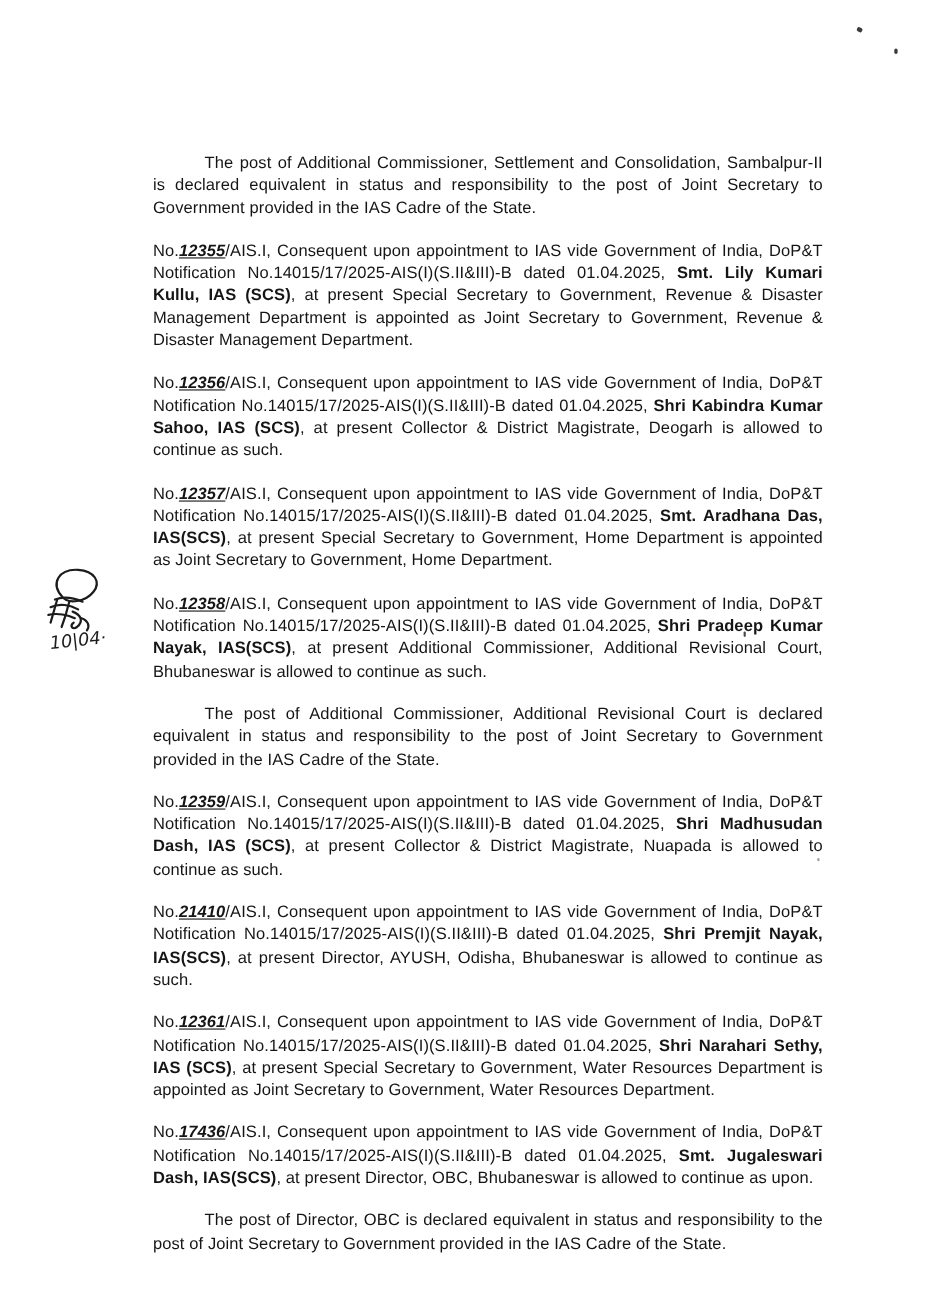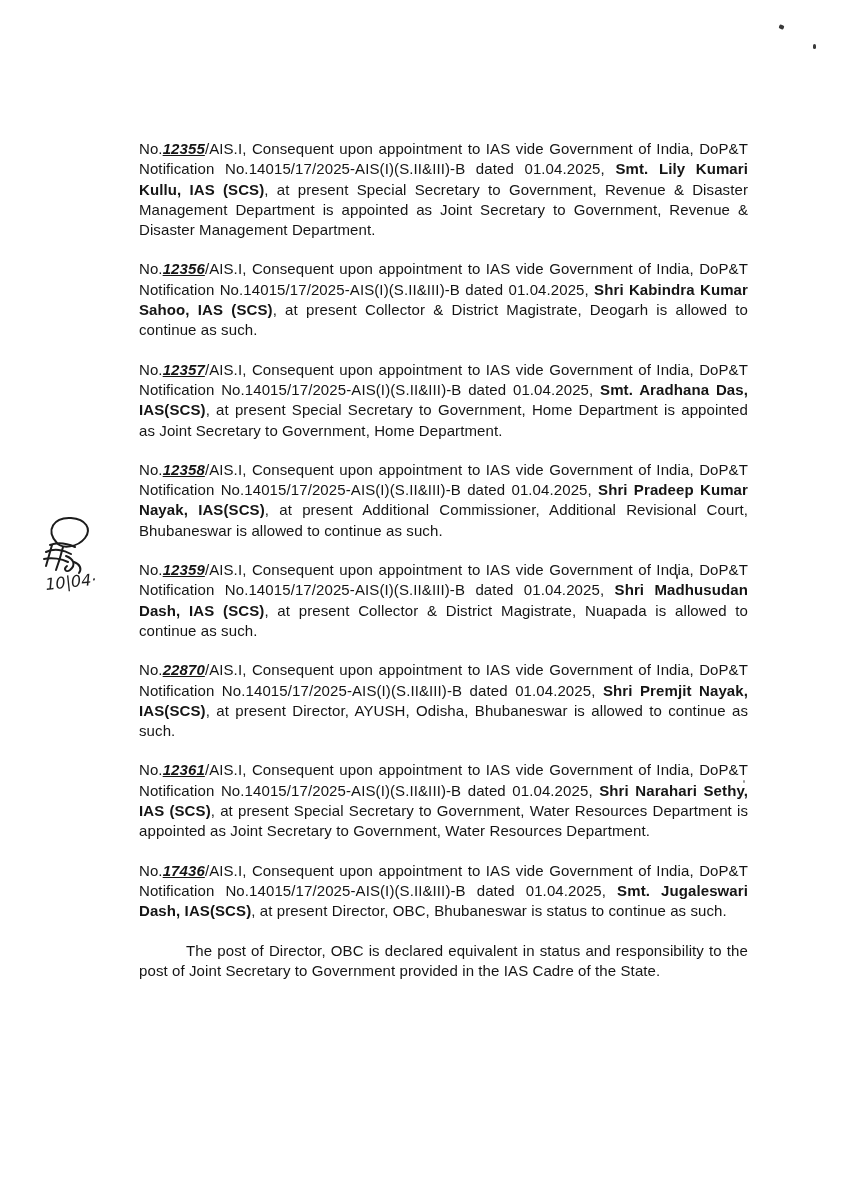--- a/index.html
+++ b/index.html
@@ -70,24 +70,26 @@
       <path class="sig-stroke" d="M 22,33 L 16,54"></path>
       <path class="sig-stroke" d="M 33,35 C 31,43 29,50 26,58"></path>
       <path class="sig-stroke" d="M 14,47 C 22,45 32,47 38,50"></path>
       <path class="sig-stroke" d="M 36,44 C 44,47 46,53 40,58 C 36,61 33,57 37,54"></path>
       <path class="sig-stroke" d="M 44,50 C 50,52 52,57 49,61"></path>
       <text class="sig-date" x="16" y="78" transform="rotate(-6 16 78)">10|04·</text>
     </svg>
   </div>
 
   <div class="text-block" id="content">
+      <p class="para indent"><span>The post of Additional Commissioner, Settlement and Consolidation, Sambalpur-II is declared equivalent in status and responsibility to the post of Joint Secretary to Government provided in the IAS Cadre of the State.</span></p>
       <p class="para"><span>No.</span><span class="bold underline">12355</span><span>/AIS.I, Consequent upon appointment to IAS vide Government of India, DoP&amp;T Notification No.14015/17/2025-AIS(I)(S.II&amp;III)-B dated 01.04.2025, </span><span class="bold">Smt. Lily Kumari Kullu, IAS (SCS)</span><span>, at present Special Secretary to Government, Revenue &amp; Disaster Management Department is appointed as Joint Secretary to Government, Revenue &amp; Disaster Management Department.</span></p>
       <p class="para"><span>No.</span><span class="bold underline">12356</span><span>/AIS.I, Consequent upon appointment to IAS vide Government of India, DoP&amp;T Notification No.14015/17/2025-AIS(I)(S.II&amp;III)-B dated 01.04.2025, </span><span class="bold">Shri Kabindra Kumar Sahoo, IAS (SCS)</span><span>, at present Collector &amp; District Magistrate, Deogarh is allowed to continue as such.</span></p>
       <p class="para"><span>No.</span><span class="bold underline">12357</span><span>/AIS.I, Consequent upon appointment to IAS vide Government of India, DoP&amp;T Notification No.14015/17/2025-AIS(I)(S.II&amp;III)-B dated 01.04.2025, </span><span class="bold">Smt. Aradhana Das, IAS(SCS)</span><span>, at present Special Secretary to Government, Home Department is appointed as Joint Secretary to Government, Home Department.</span></p>
       <p class="para"><span>No.</span><span class="bold underline">12358</span><span>/AIS.I, Consequent upon appointment to IAS vide Government of India, DoP&amp;T Notification No.14015/17/2025-AIS(I)(S.II&amp;III)-B dated 01.04.2025, </span><span class="bold">Shri Pradeep Kumar Nayak, IAS(SCS)</span><span>, at present Additional Commissioner, Additional Revisional Court, Bhubaneswar is allowed to continue as such.</span></p>
+      <p class="para indent"><span>The post of Additional Commissioner, Additional Revisional Court is declared equivalent in status and responsibility to the post of Joint Secretary to Government provided in the IAS Cadre of the State.</span></p>
       <p class="para"><span>No.</span><span class="bold underline">12359</span><span>/AIS.I, Consequent upon appointment to IAS vide Government of India, DoP&amp;T Notification No.14015/17/2025-AIS(I)(S.II&amp;III)-B dated 01.04.2025, </span><span class="bold">Shri Madhusudan Dash, IAS (SCS)</span><span>, at present Collector &amp; District Magistrate, Nuapada is allowed to continue as such.</span></p>
-      <p class="para"><span>No.</span><span class="bold underline">22870</span><span>/AIS.I, Consequent upon appointment to IAS vide Government of India, DoP&amp;T Notification No.14015/17/2025-AIS(I)(S.II&amp;III)-B dated 01.04.2025, </span><span class="bold">Shri Premjit Nayak, IAS(SCS)</span><span>, at present Director, AYUSH, Odisha, Bhubaneswar is allowed to continue as such.</span></p>
+      <p class="para"><span>No.</span><span class="bold underline">21410</span><span>/AIS.I, Consequent upon appointment to IAS vide Government of India, DoP&amp;T Notification No.14015/17/2025-AIS(I)(S.II&amp;III)-B dated 01.04.2025, </span><span class="bold">Shri Premjit Nayak, IAS(SCS)</span><span>, at present Director, AYUSH, Odisha, Bhubaneswar is allowed to continue as such.</span></p>
       <p class="para"><span>No.</span><span class="bold underline">12361</span><span>/AIS.I, Consequent upon appointment to IAS vide Government of India, DoP&amp;T Notification No.14015/17/2025-AIS(I)(S.II&amp;III)-B dated 01.04.2025, </span><span class="bold">Shri Narahari Sethy, IAS (SCS)</span><span>, at present Special Secretary to Government, Water Resources Department is appointed as Joint Secretary to Government, Water Resources Department.</span></p>
-      <p class="para"><span>No.</span><span class="bold underline">17436</span><span>/AIS.I, Consequent upon appointment to IAS vide Government of India, DoP&amp;T Notification No.14015/17/2025-AIS(I)(S.II&amp;III)-B dated 01.04.2025, </span><span class="bold">Smt. Jugaleswari Dash, IAS(SCS)</span><span>, at present Director, OBC, Bhubaneswar is status to continue as such.</span></p>
+      <p class="para"><span>No.</span><span class="bold underline">17436</span><span>/AIS.I, Consequent upon appointment to IAS vide Government of India, DoP&amp;T Notification No.14015/17/2025-AIS(I)(S.II&amp;III)-B dated 01.04.2025, </span><span class="bold">Smt. Jugaleswari Dash, IAS(SCS)</span><span>, at present Director, OBC, Bhubaneswar is allowed to continue as upon.</span></p>
       <p class="para indent"><span>The post of Director, OBC is declared equivalent in status and responsibility to the post of Joint Secretary to Government provided in the IAS Cadre of the State.</span></p>
     </div>
 
 </div>
 
 </body></html>

